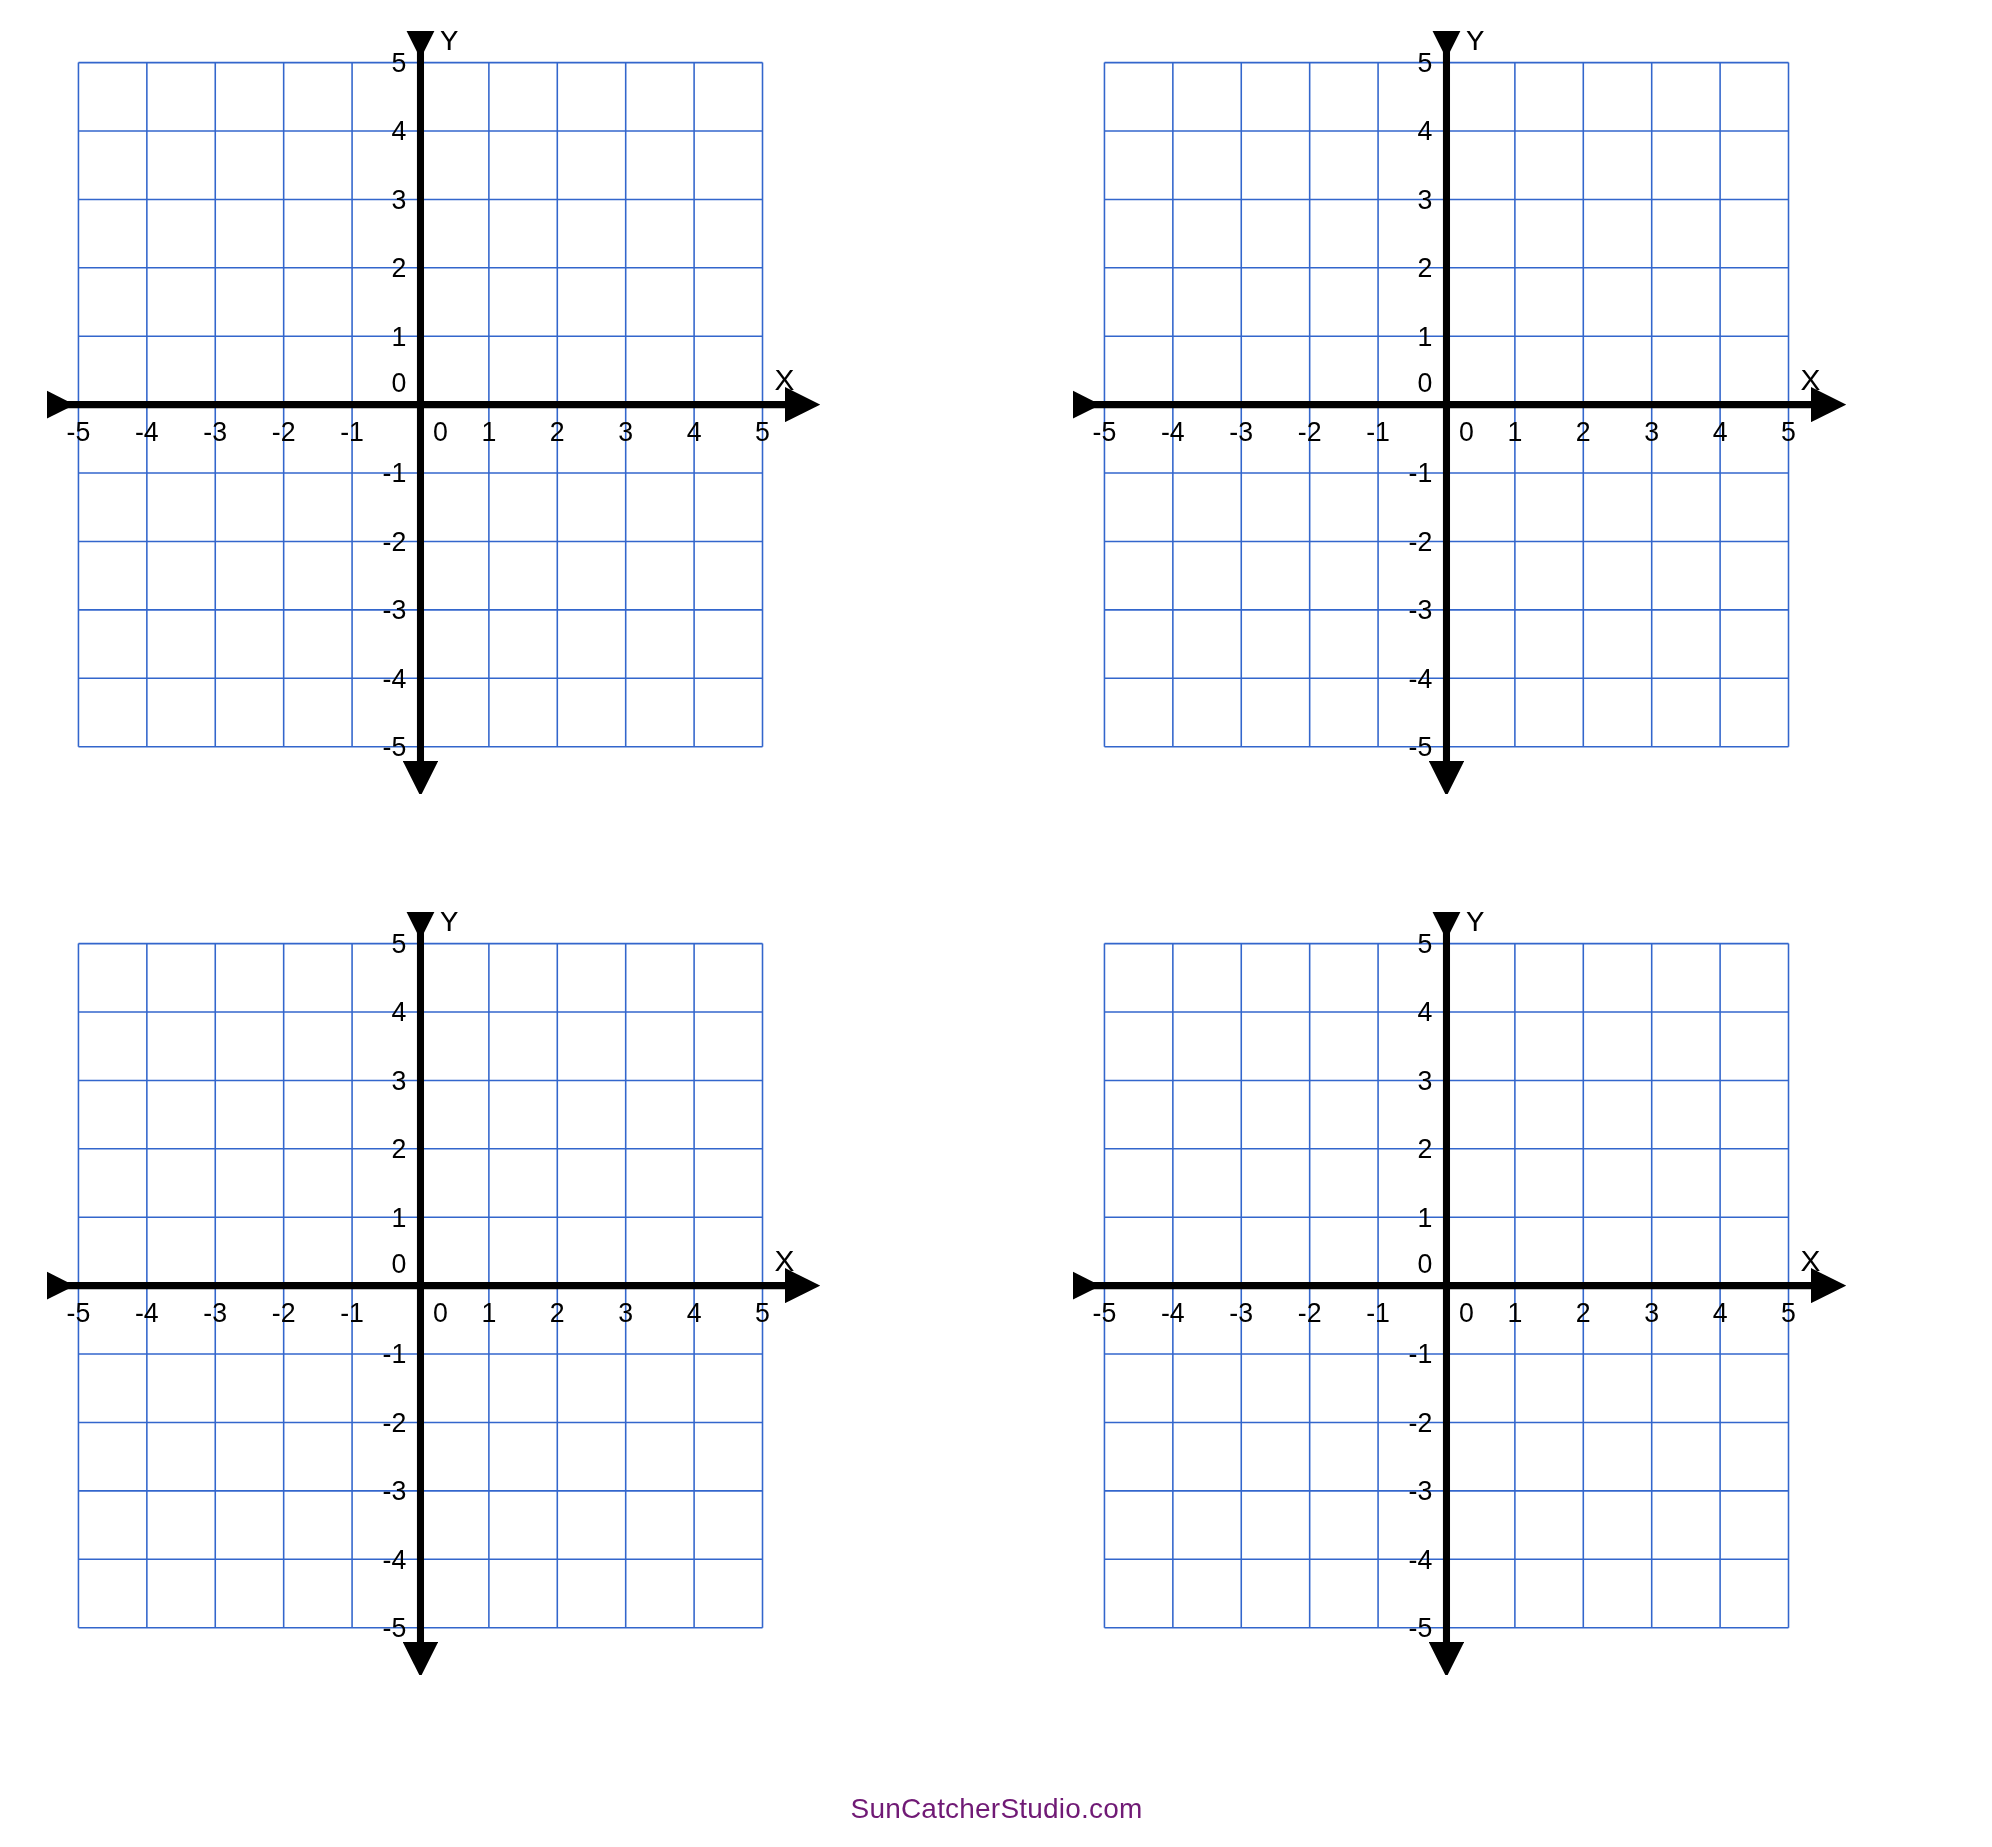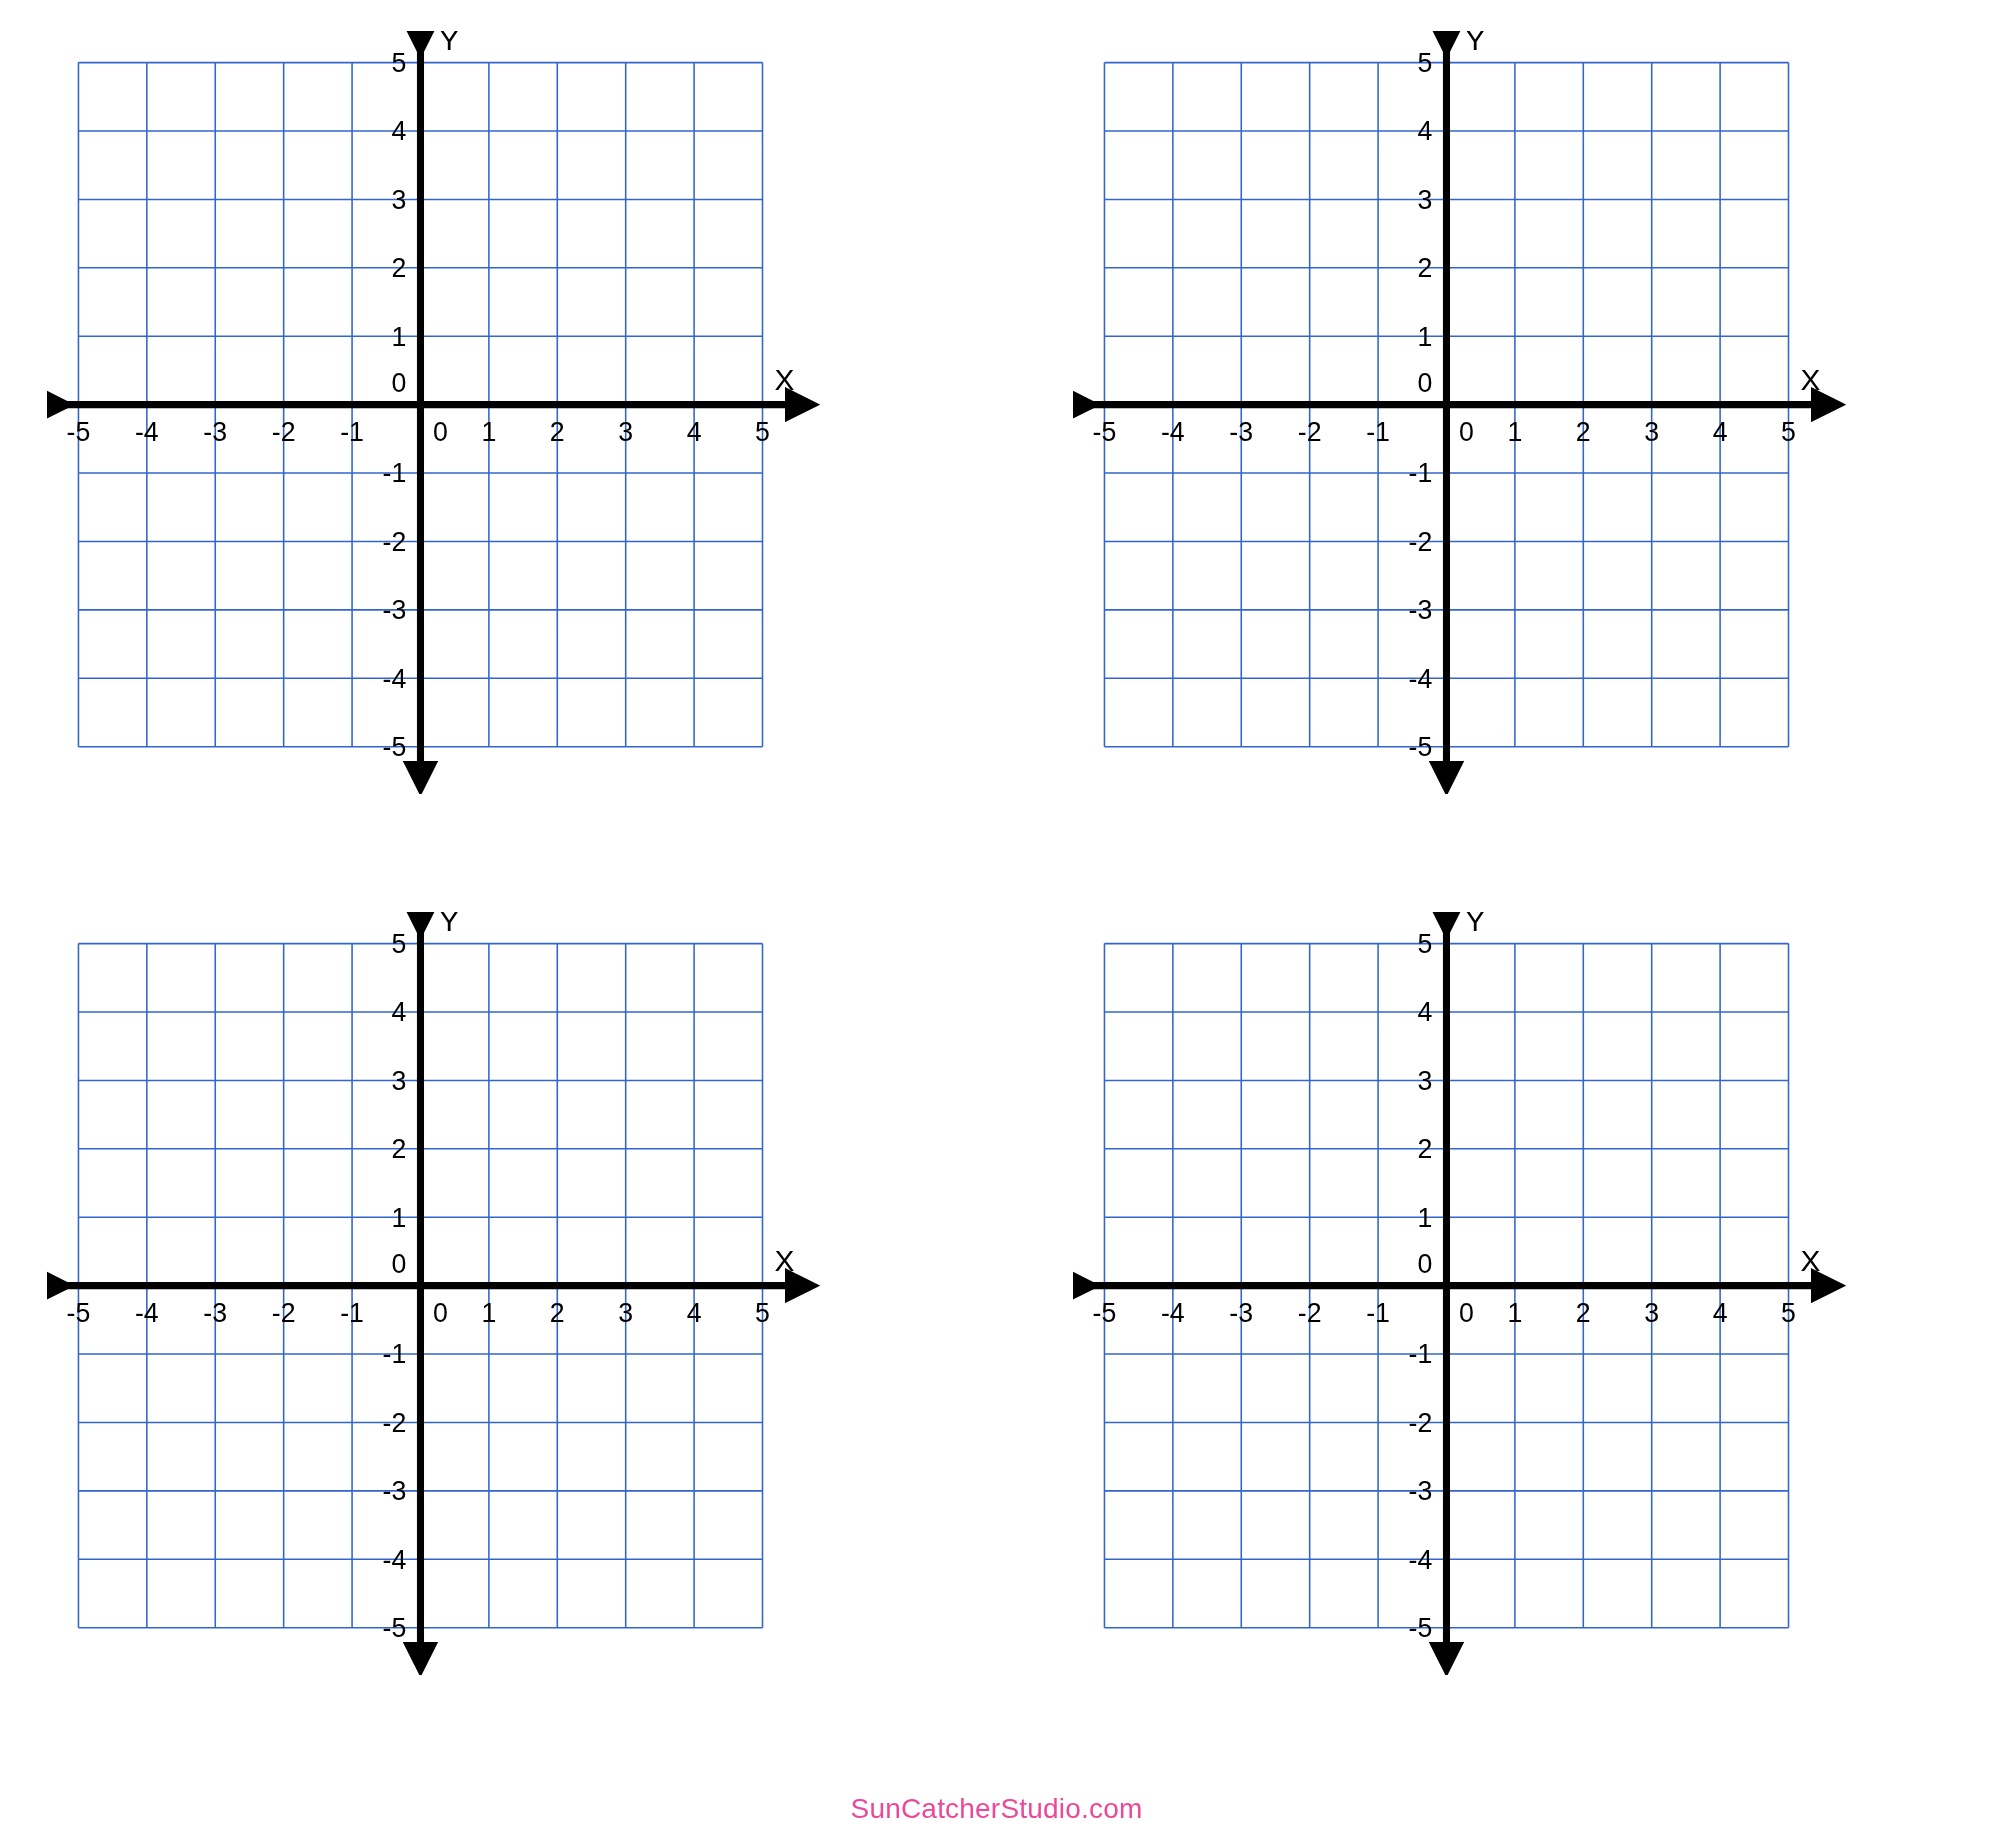--- a/index.html
+++ b/index.html
@@ -24,21 +24,21 @@
   .grid-wrap svg {
     display: block;
   }
   .footer {
     position: absolute;
     left: 0;
     right: 0;
     bottom: 22px;
     text-align: center;
     font-size: 28px;
-    color: #ec4899;
+    color: #701a75;
     font-family: "Liberation Sans", sans-serif;
     letter-spacing: 0.2px;
   }
   text {
     font-family: "Liberation Sans", sans-serif;
   }
 </style>
 </head>
 <body>
 

